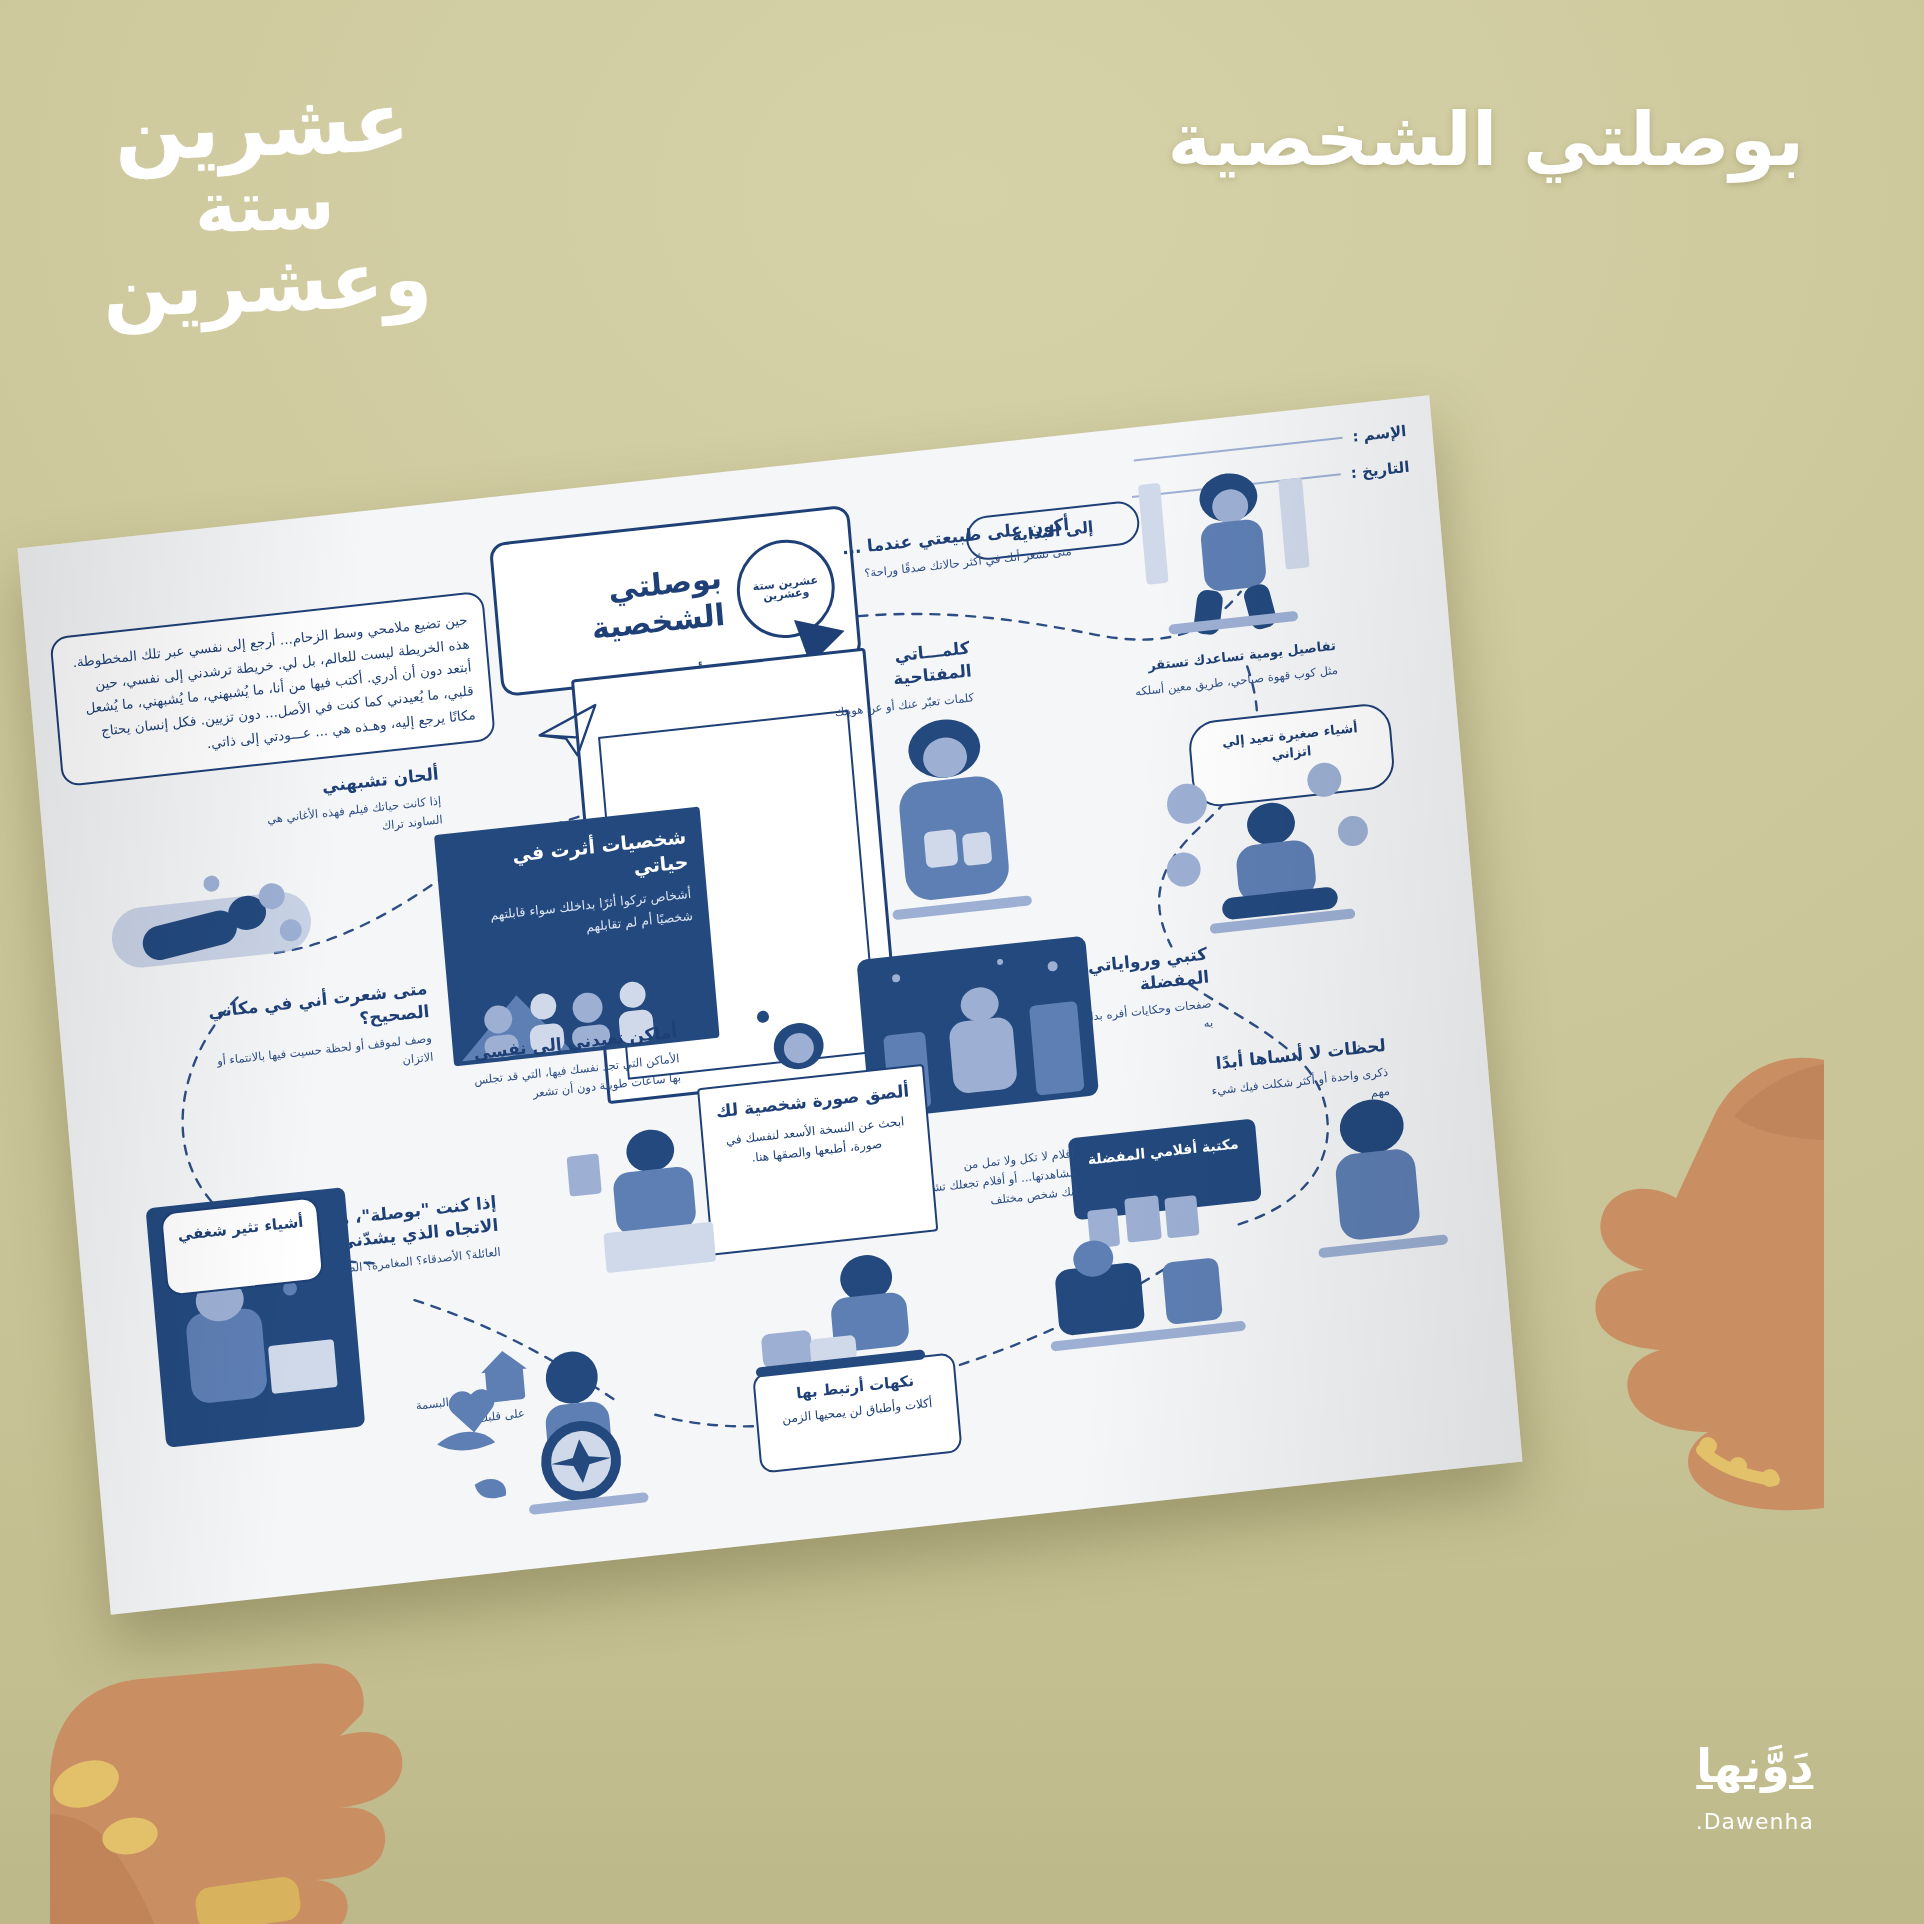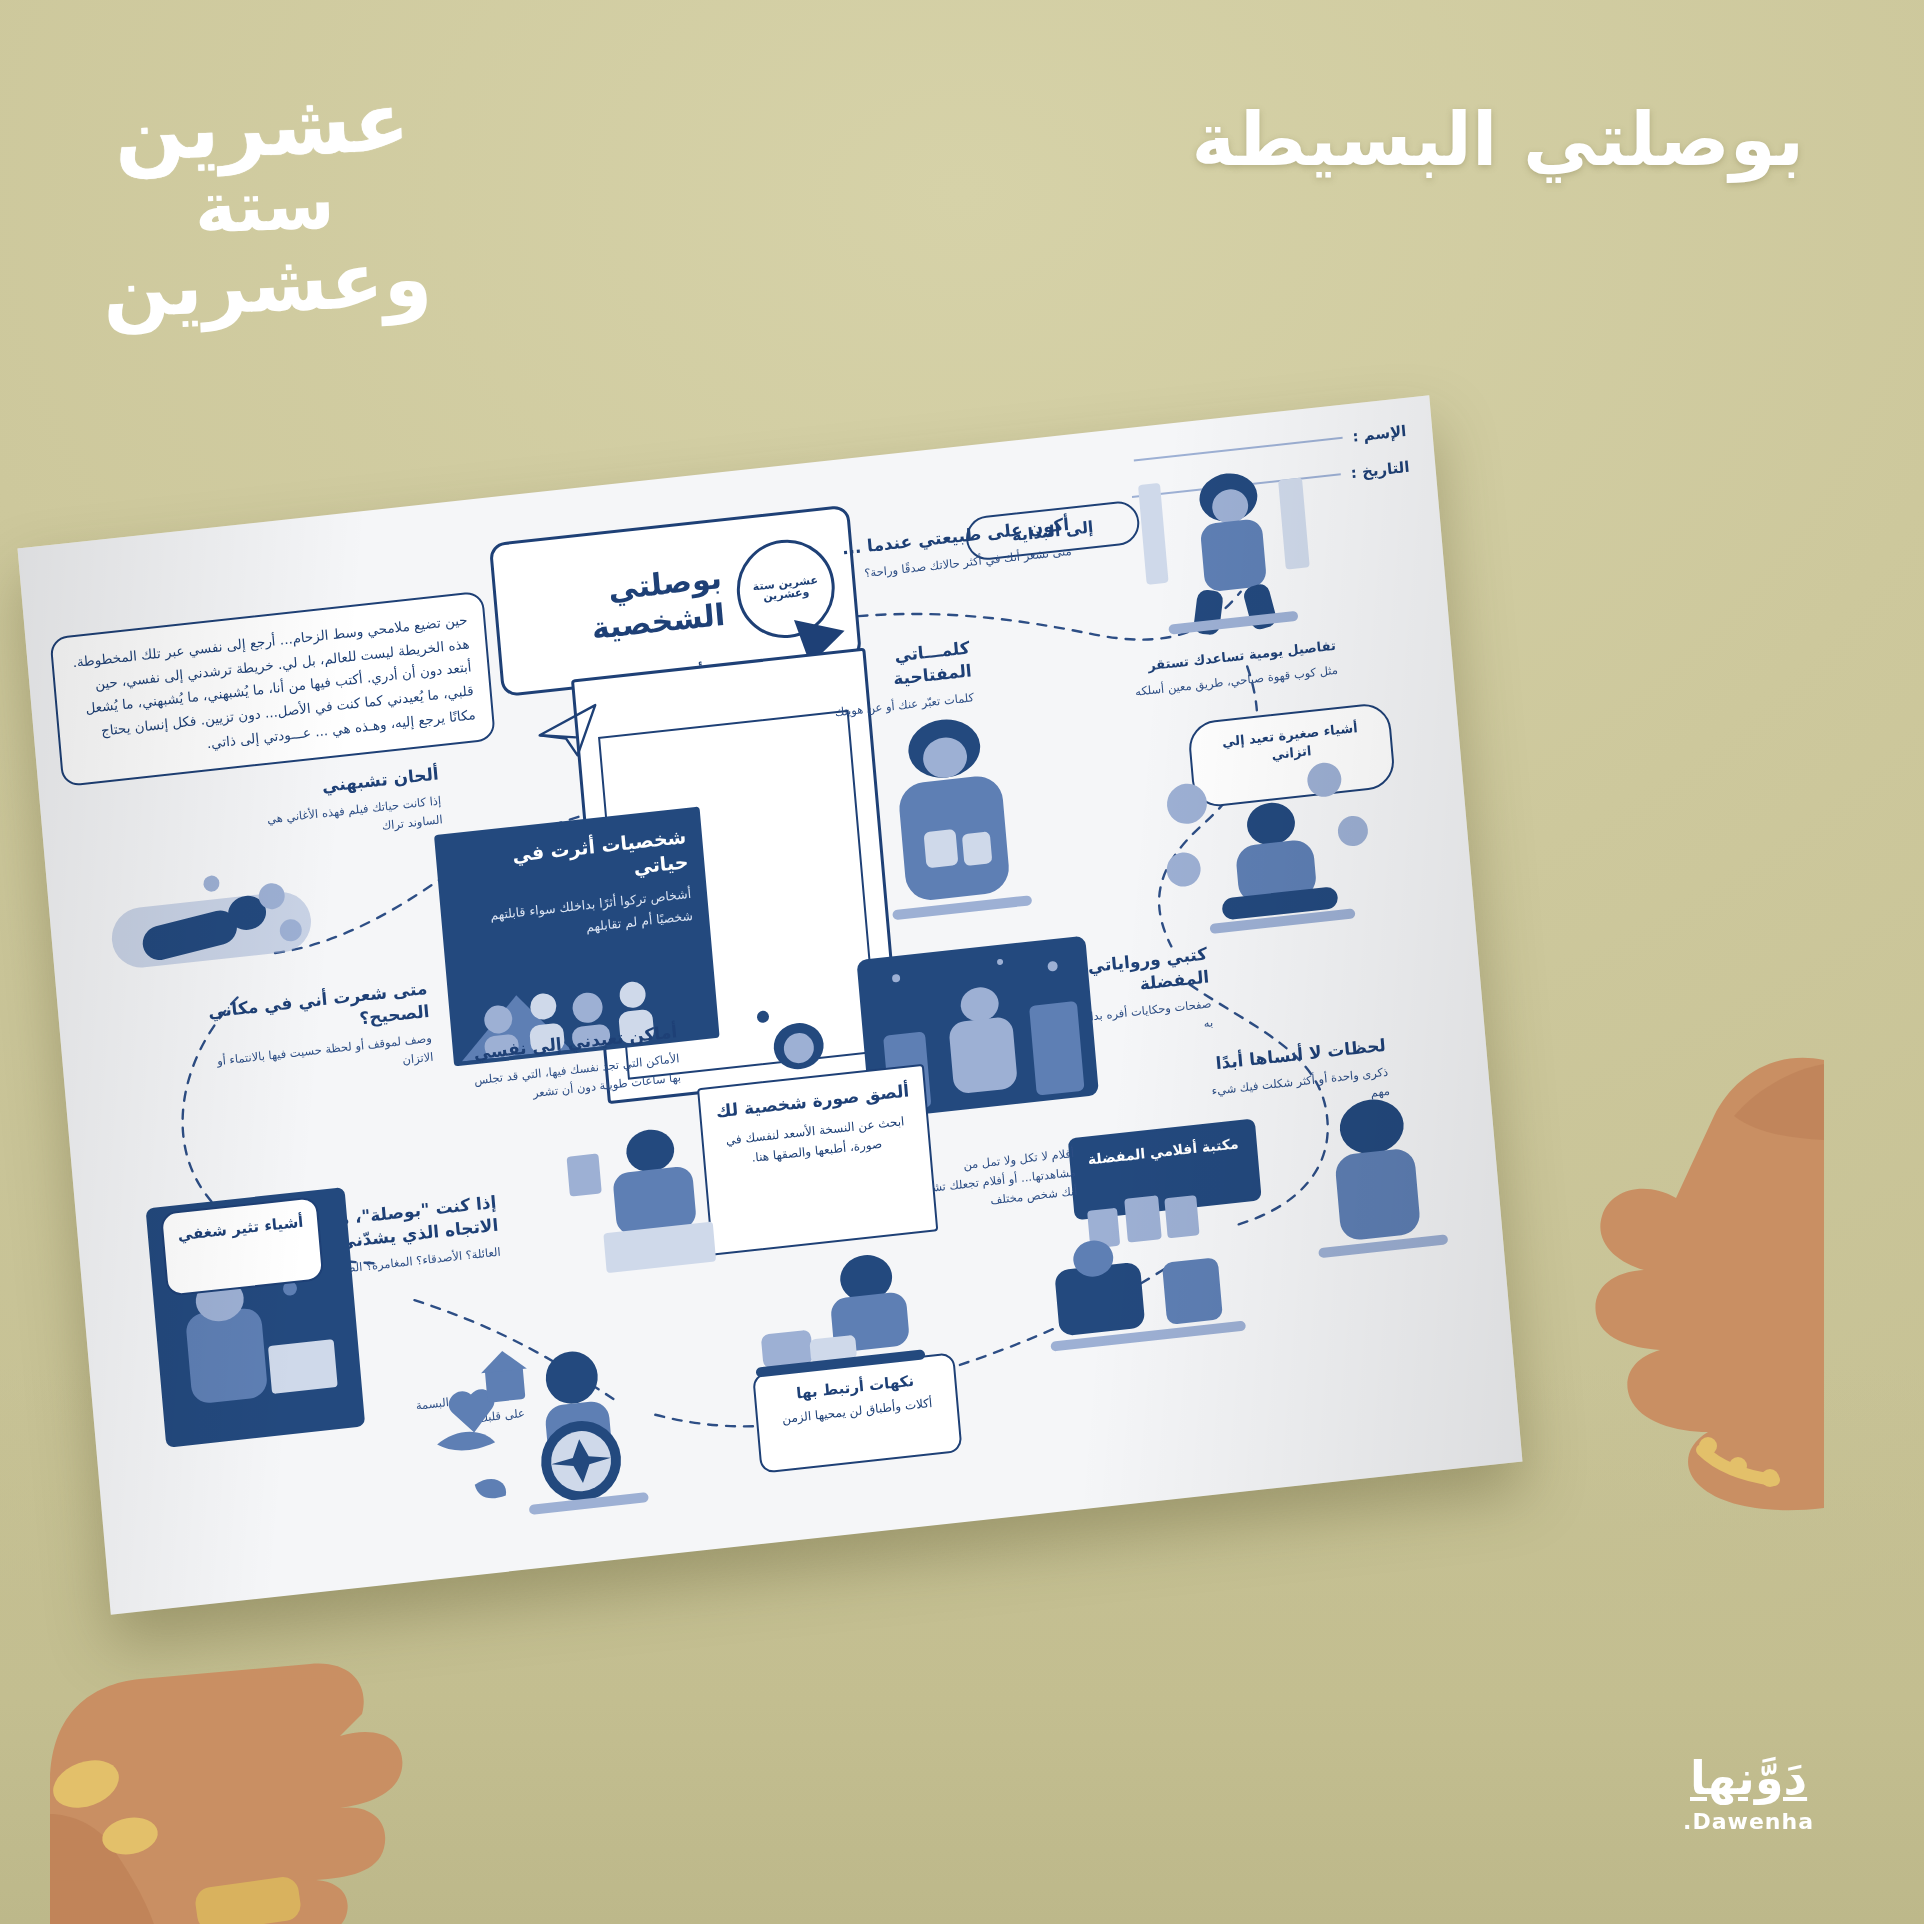--- a/index.html
+++ b/index.html
@@ -39,21 +39,21 @@
     position:absolute;right:120px;top:96px;
     color:#ffffff;font-size:74px;font-weight:700;
     letter-spacing:0px;
     text-shadow:0 2px 6px rgba(120,115,70,.35);
   }
 
   .dawenha{
     position:absolute;right:110px;bottom:90px;text-align:center;color:#fff;
   }
   .dawenha .mark{font-size:46px;font-weight:700;line-height:1;text-decoration:underline;}
-  .dawenha .word{font-size:22px;letter-spacing:1px;margin-top:8px;font-weight:bold;}
+  .dawenha .word{font-size:22px;letter-spacing:1px;margin-top:20px;}
 
   
   .paper-wrap{
     position:absolute;left:0;top:0;width:1924px;height:1924px;
     pointer-events:none;
   }
   .paper{
     position:absolute;
     left:60px;top:470px;width:1420px;height:1070px;
     background:#f5f6f8;
@@ -182,21 +182,21 @@
   <div class="bg-bottom"></div>
 
   <div class="brand-logo">
     <div class="brand-stack">
       <div class="l1">عشرين</div>
       <div class="l2">ستة</div>
       <div class="l3">وعشرين</div>
     </div>
   </div>
 
-  <div class="page-title">بوصلتي البسيطة</div>
+  <div class="page-title">بوصلتي الشخصية</div>
 
   <div class="dawenha">
     <div class="mark">دَوَّنها</div>
     <div class="word">Dawenha.</div>
   </div>
 
   <div class="paper-wrap">
     <div class="paper">
       <div class="paper-inner">
 

